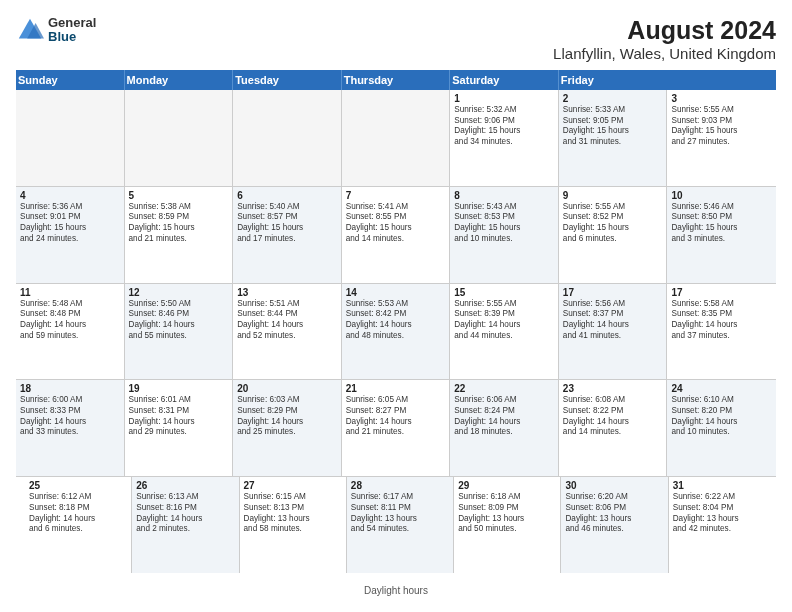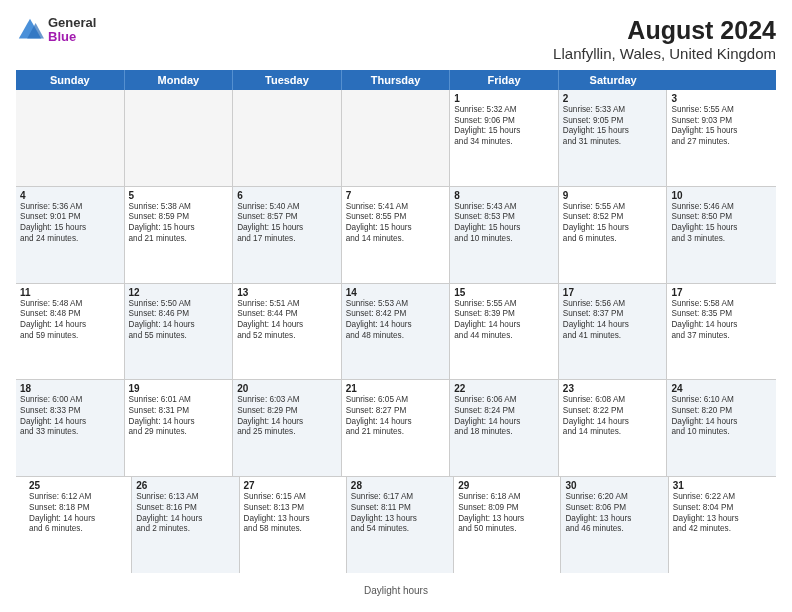--- a/index.html
+++ b/index.html
@@ -29,21 +29,21 @@
       gap: 4px;
     }
     .logo-text {
       display: flex;
       flex-direction: column;
       font-size: 13px;
       font-weight: bold;
       line-height: 1.1;
     }
     .logo-text span:first-child { color: #333; }
-    .logo-text span:last-child { color: #a21caf; }
+    .logo-text span:last-child { color: #0c4a6e; }
     .logo-icon {
       width: 28px;
       height: 28px;
     }
     .title-block {
       text-align: right;
     }
     .title-block .main-title {
       font-size: 25px;
       font-weight: bold;
@@ -60,21 +60,21 @@
     }
     .cal-header {
       display: grid;
       grid-template-columns: repeat(7, 1fr);
       background: #2a6ebb;
     }
     .cal-header-cell {
       color: #fff;
       font-size: 11px;
       font-weight: bold;
-      text-align: center;
+      text-align: left;
       padding: 4px 2px;
       border-right: 1px solid #5590d0;
     }
     .cal-header-cell:last-child { border-right: none; }
     .cal-body {
       flex: 1;
       display: flex;
       flex-direction: column;
     }
     .cal-row {
@@ -131,22 +131,22 @@
       <div class="subtitle">Llanfyllin, Wales, United Kingdom</div>
     </div>
   </div>
 
   <div class="calendar">
     <div class="cal-header">
     <div class="cal-header-cell">Sunday</div>
         <div class="cal-header-cell">Monday</div>
         <div class="cal-header-cell">Tuesday</div>
         <div class="cal-header-cell">Thursday</div>
+        <div class="cal-header-cell">Saturday</div>
         <div class="cal-header-cell">Friday</div>
-        <div class="cal-header-cell">Saturday</div>
       </div>
     <div class="cal-body">
     <div class="cal-row">
           <div class="cal-cell empty"></div>
           <div class="cal-cell empty"></div>
           <div class="cal-cell empty"></div>
           <div class="cal-cell empty"></div>
           <div class="cal-cell">
             <div class="day-num">1</div>
             <div class="cell-line">Sunrise: 5:32 AM</div>

